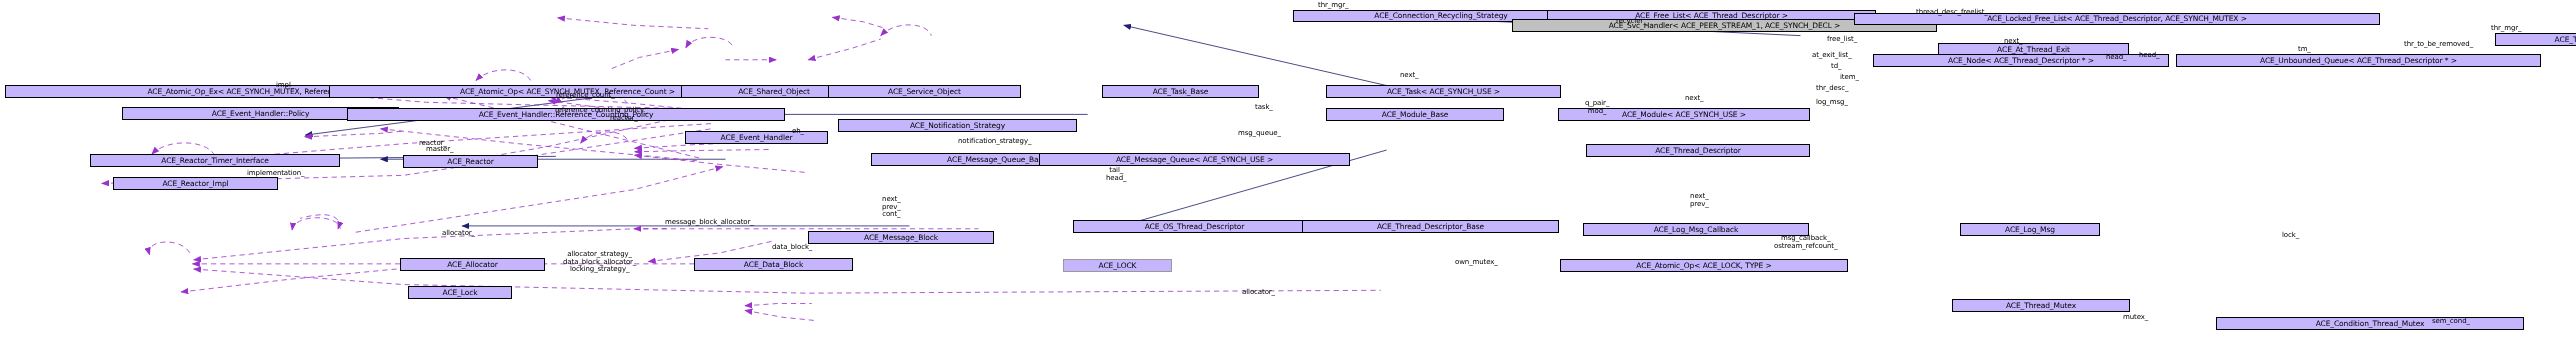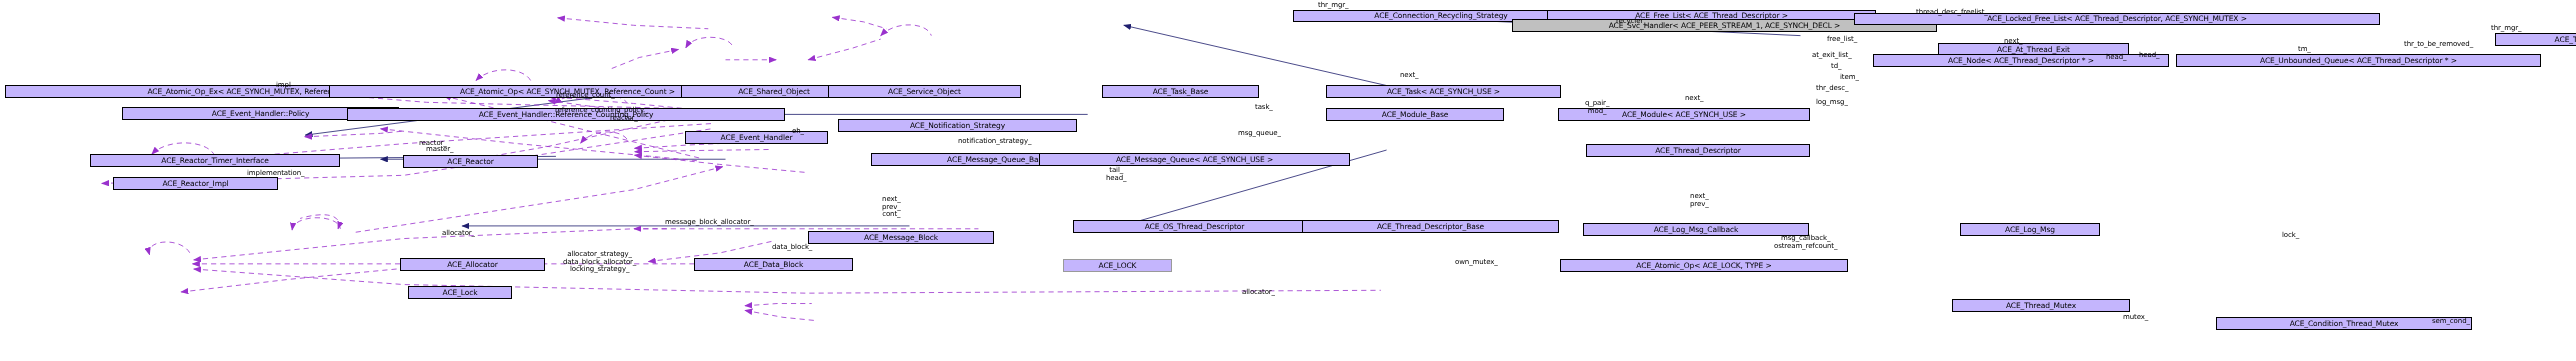--- a/index.html
+++ b/index.html
@@ -223,21 +223,21 @@
       </div>
       <div class="node" style="left: 2176px; top: 54px; width: 365px;">
         <span>ACE_Unbounded_Queue&lt; ACE_Thread_Descriptor * &gt;</span>
       </div>
       <div class="node" style="left: 2495px; top: 33px; width: 199px;">
         <span>ACE_Thread_Manager</span>
       </div>
       <div class="node" style="left: 1952px; top: 299px; width: 178px;">
         <span>ACE_Thread_Mutex</span>
       </div>
-      <div class="node" style="left: 2216px; top: 317px; width: 256px;">
+      <div class="node" style="left: 2216px; top: 317px; width: 308px;">
         <span>ACE_Condition_Thread_Mutex</span>
       </div>
     </div>
   <div>
       <div class="edge-label" style="left: 276px; top: 82px;">
         <div>impl_</div>
       </div>
       <div class="edge-label" style="left: 556px; top: 92px;">
         <div>reference_count_</div>
       </div>

